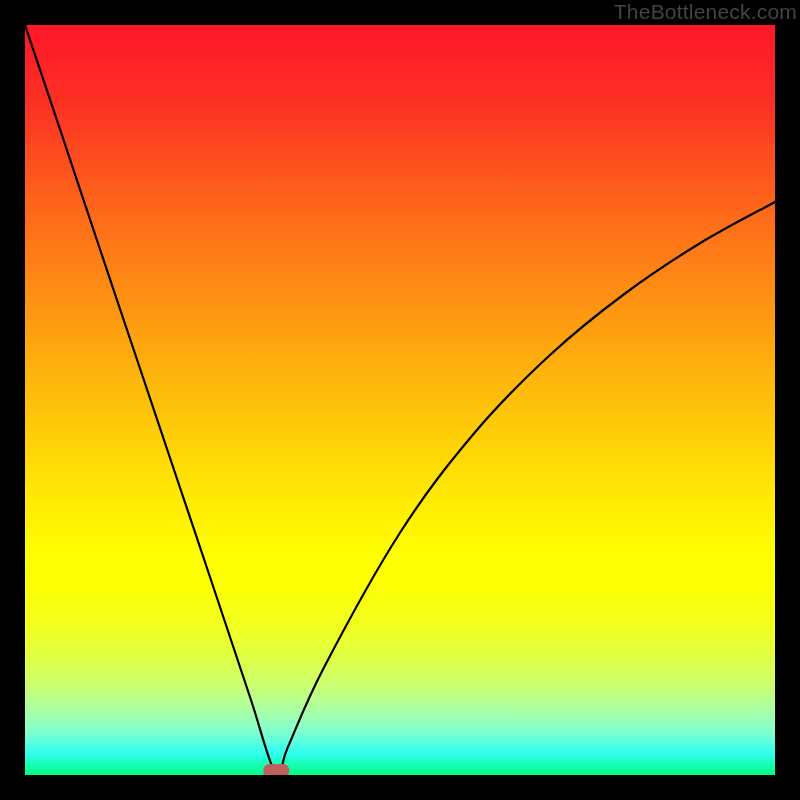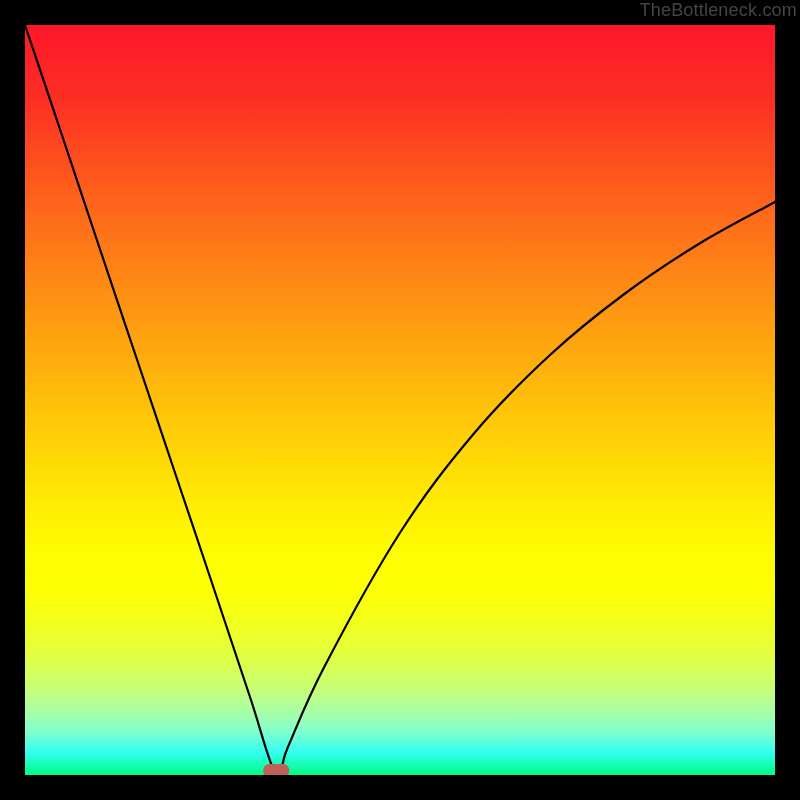--- a/index.html
+++ b/index.html
@@ -49,21 +49,21 @@
   }
   .marker {
     fill: #c0605a;
     stroke: none;
   }
   .watermark {
     position: absolute;
     top: 0;
     right: 3px;
     color: #444;
-    font-size: 18px;
+    font-size: 21px;
     font-weight: 500;
     letter-spacing: 0.2px;
     user-select: none;
   }
 </style>
 </head>
 <body>
 
 <div class="frame">
   <div class="plot-area">

